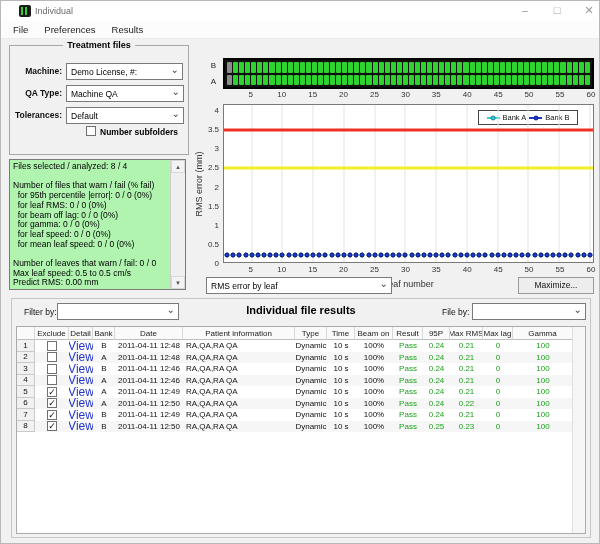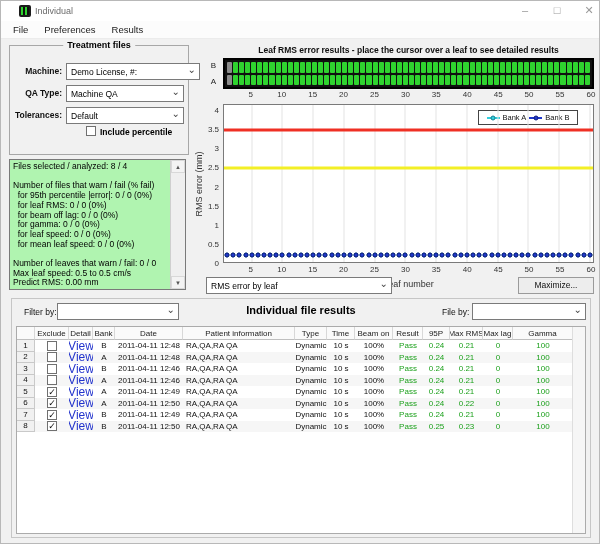--- a/index.html
+++ b/index.html
@@ -25,21 +25,21 @@
 
   
   .groupbox{position:absolute;left:8px;top:6px;width:178px;height:108px;border:1px solid #a7a7a7;}
   .groupbox-title{position:absolute;top:-6px;left:50%;transform:translateX(-50%);
       background:#f1f1f1;padding:0 4px;font-size:9px;font-weight:bold;white-space:nowrap;}
   .f-label{position:absolute;left:0;width:52px;text-align:right;font-size:8.5px;font-weight:bold;color:#111;}
   .fl1{top:20px;} .fl2{top:42px;} .fl3{top:64px;}
   .select{position:absolute;height:17px;box-sizing:border-box;background:#fff;border:1px solid #7a7a7a;
       font-size:8.5px;padding:3px 14px 0 4px;color:#000;overflow:hidden;white-space:nowrap;}
   .select .chev{position:absolute;right:3px;top:0px;font-size:10px;color:#444;}
-  .sel1{left:56px;top:17px;width:134px;} .sel2{left:56px;top:39px;width:118px;} .sel3{left:56px;top:61px;width:118px;}
+  .sel1{left:56px;top:17px;width:117px;} .sel2{left:56px;top:39px;width:118px;} .sel3{left:56px;top:61px;width:118px;}
   .cb{box-sizing:border-box;width:10px;height:10px;background:#fff;border:1px solid #707070;
       font-size:9px;line-height:8px;text-align:center;color:#111;}
   .gb-check{position:absolute;left:76px;top:80px;}
   .gb-check-label{position:absolute;left:90px;top:81px;font-size:8.5px;font-weight:bold;}
   .tf-btn{position:absolute;top:96px;height:17px;box-sizing:border-box;background:#ededed;border:1px solid #9a9a9a;
       font-size:8.5px;text-align:left;line-height:15px;color:#111;margin-top:28px;}
   .btn1{left:10px;width:86px;} .btn2{left:100px;width:60px;}
 
   
   .summary{position:absolute;left:8px;top:120px;width:177px;height:131px;box-sizing:border-box;
@@ -146,21 +146,21 @@
       <div class="select sel2">
         <span>Machine QA</span>
         <span class="chev">⌄</span>
       </div>
       <div class="f-label fl3">Tolerances:</div>
       <div class="select sel3">
         <span>Default</span>
         <span class="chev">⌄</span>
       </div>
       <div class="cb gb-check"></div>
-      <div class="gb-check-label">Include percentile</div>
+      <div class="gb-check-label">Number subfolders</div>
       <div class="tf-btn btn1">Select file(s)...</div>
       <div class="tf-btn btn2">Select folder...</div>
     </div>
 
     <div class="summary">
       <div class="summary-text">
           <div class="sline">Files selected / analyzed: 8 / 4</div>
           <div class="sline">&nbsp;</div>
           <div class="sline">Number of files that warn / fail (% fail)</div>
           <div class="sline">  for 95th percentile |error|: 0 / 0 (0%)</div>
@@ -173,21 +173,20 @@
           <div class="sline">Number of leaves that warn / fail: 0 / 0</div>
           <div class="sline">Max leaf speed: 0.5 to 0.5 cm/s</div>
           <div class="sline">Predict RMS: 0.00 mm</div>
         </div>
       <div class="vscroll">
         <div class="sarrow sa-up">▲</div>
         <div class="sarrow sa-down">▼</div>
       </div>
     </div>
 
-    <div class="chart-title">Leaf RMS error results - place the cursor over a leaf to see detailed results</div>
     <div class="leaf-strip-labels">
         <div class="strip-label">B</div>
         <div class="strip-label">A</div>
       </div>
     <div class="leaf-strip">
         <div class="strip-row">
           <div class="leaf-cell" style="background: rgb(140, 140, 140);"></div>
           <div class="leaf-cell" style="background: rgb(47, 211, 47);"></div>
           <div class="leaf-cell" style="background: rgb(47, 211, 47);"></div>
           <div class="leaf-cell" style="background: rgb(47, 211, 47);"></div>

